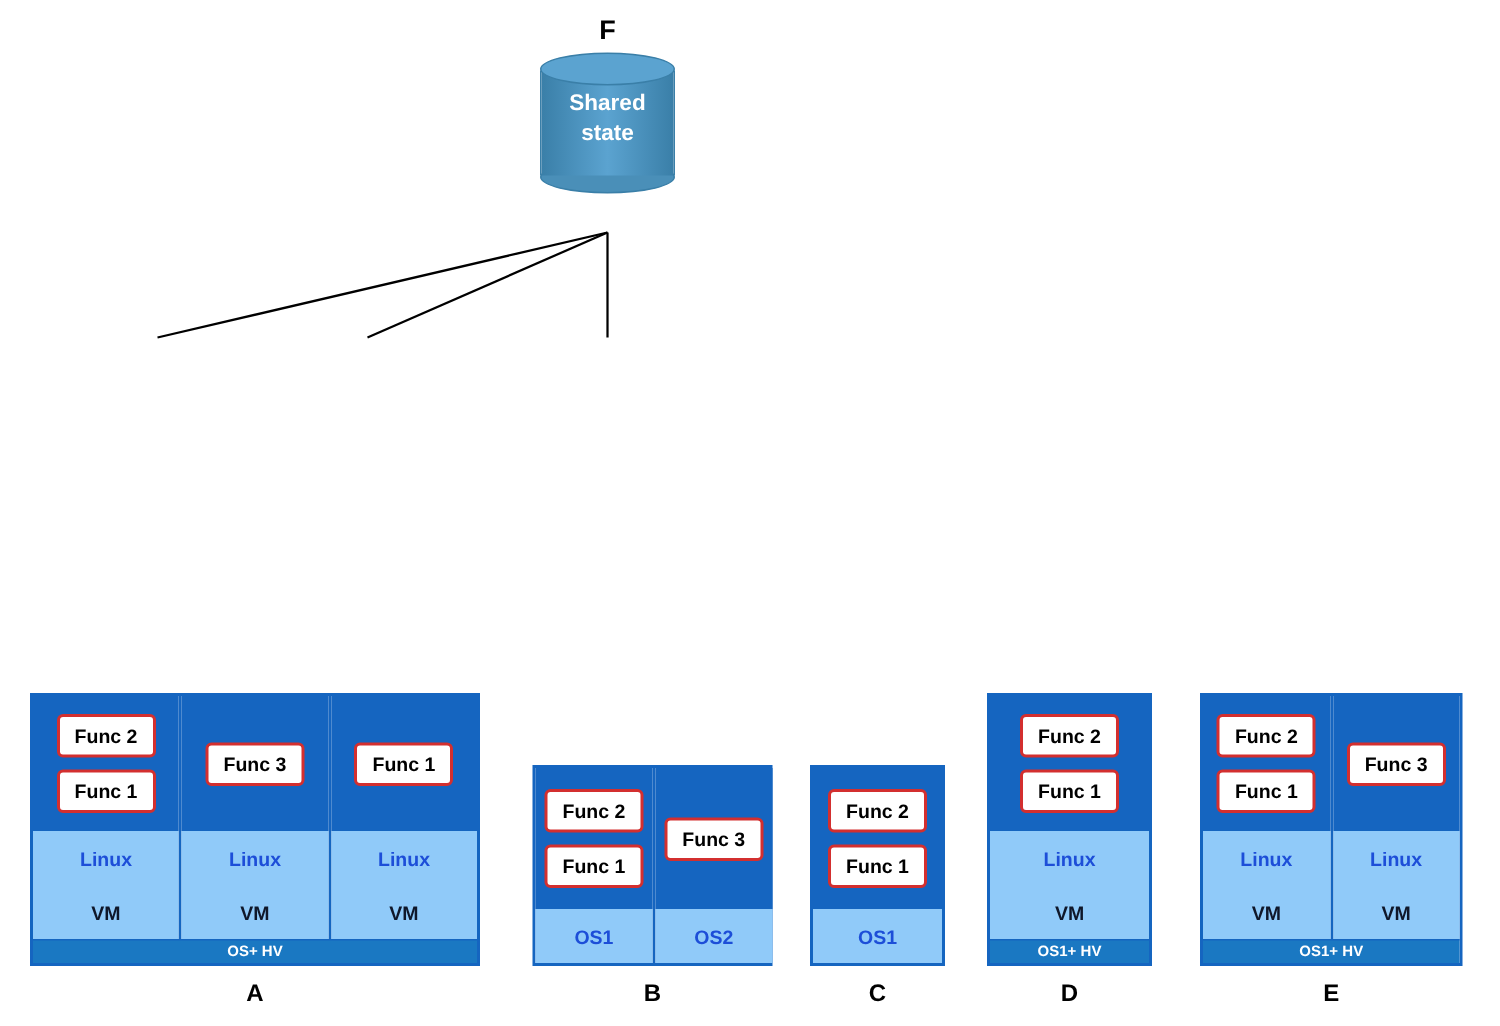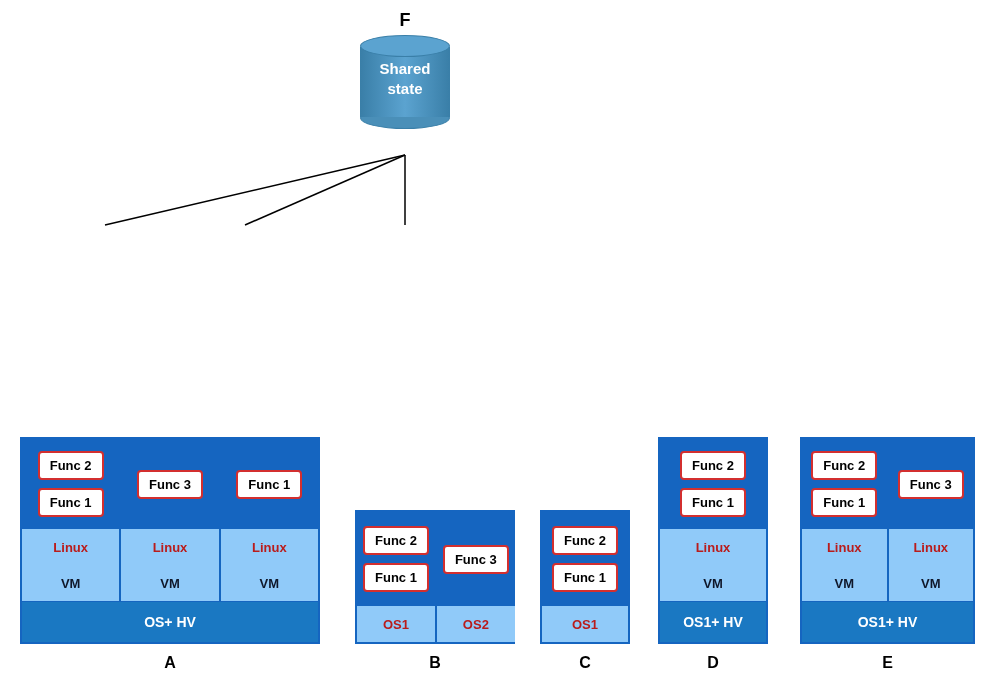--- a/index.html
+++ b/index.html
@@ -106,44 +106,44 @@
       display: inline-block;
       color: #000;
       white-space: nowrap;
     }
 
     
     .bottom-label {
       background: #1a78c2;
       color: white;
       text-align: center;
-      font-size: 14px;
-      font-weight: bold;
-      padding: 12px 0;
+      font-size: 10px;
+      font-weight: bold;
+      padding: 2px 0;
       border-top: 1px solid #1565C0;
       width: 100%;
     }
 
     .section-label {
       text-align: center;
       font-size: 16px;
       font-weight: bold;
       position: absolute;
     }
 
     
     .os-row {
       background: #90CAF9;
       height: 36px;
       display: flex;
       align-items: center;
       justify-content: center;
       font-size: 13px;
       font-weight: bold;
-      color: #b91c1c;
+      color: #1d4ed8;
     }
 
     
     .vm-row {
       background: #90CAF9;
       height: 36px;
       display: flex;
       align-items: center;
       justify-content: center;
       font-size: 13px;

